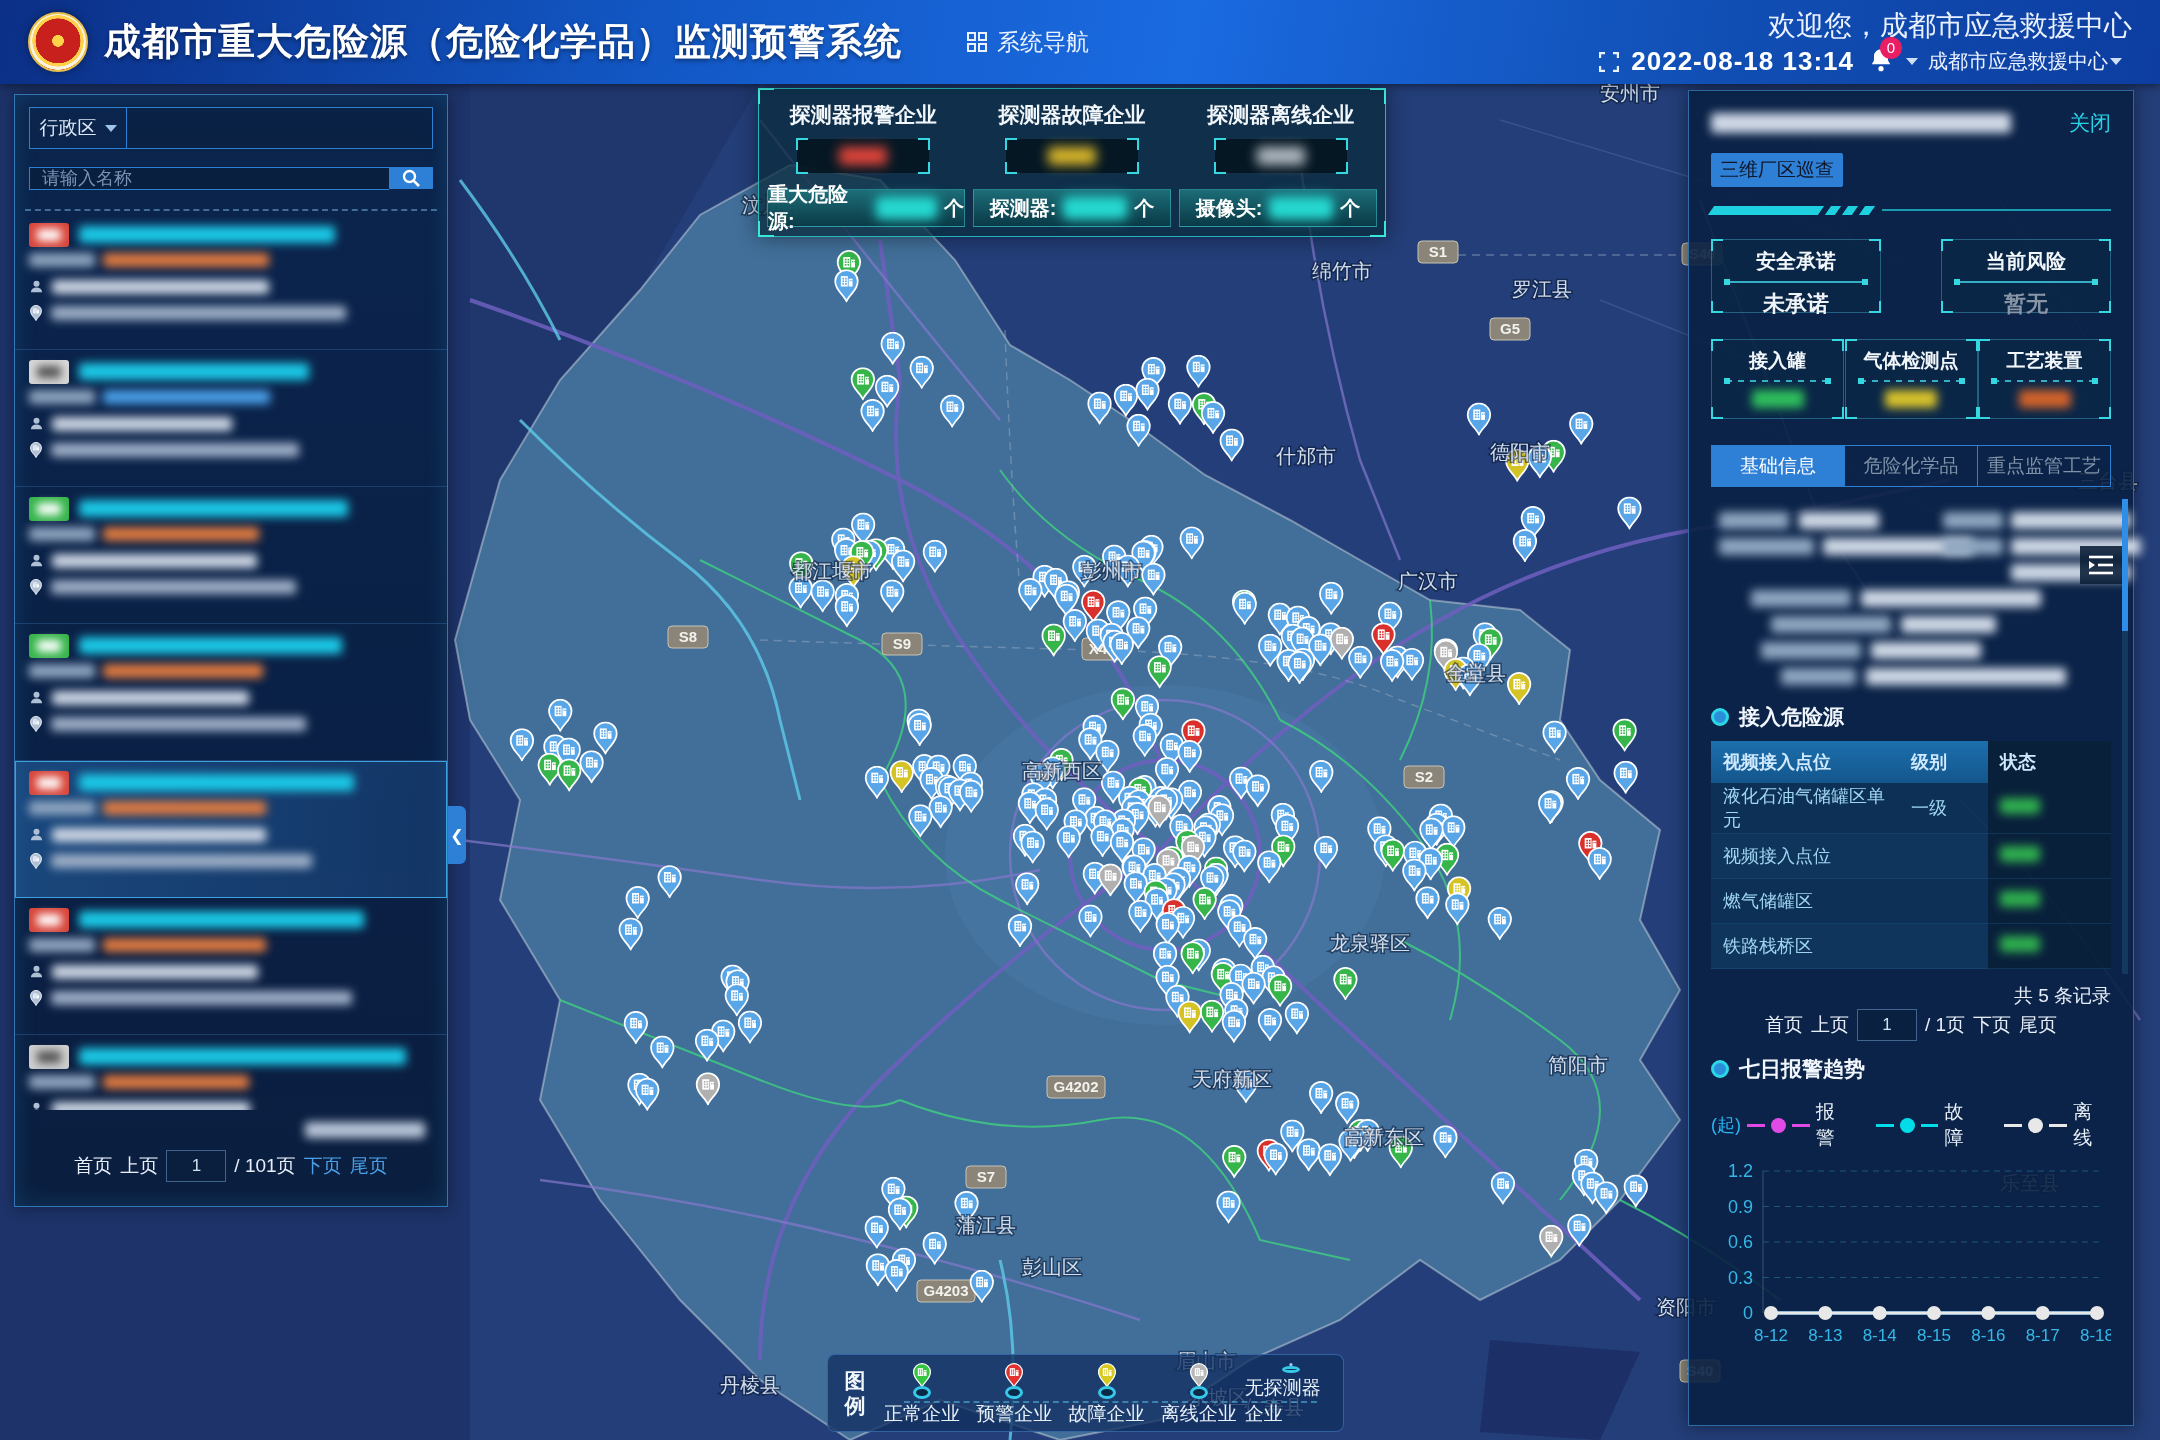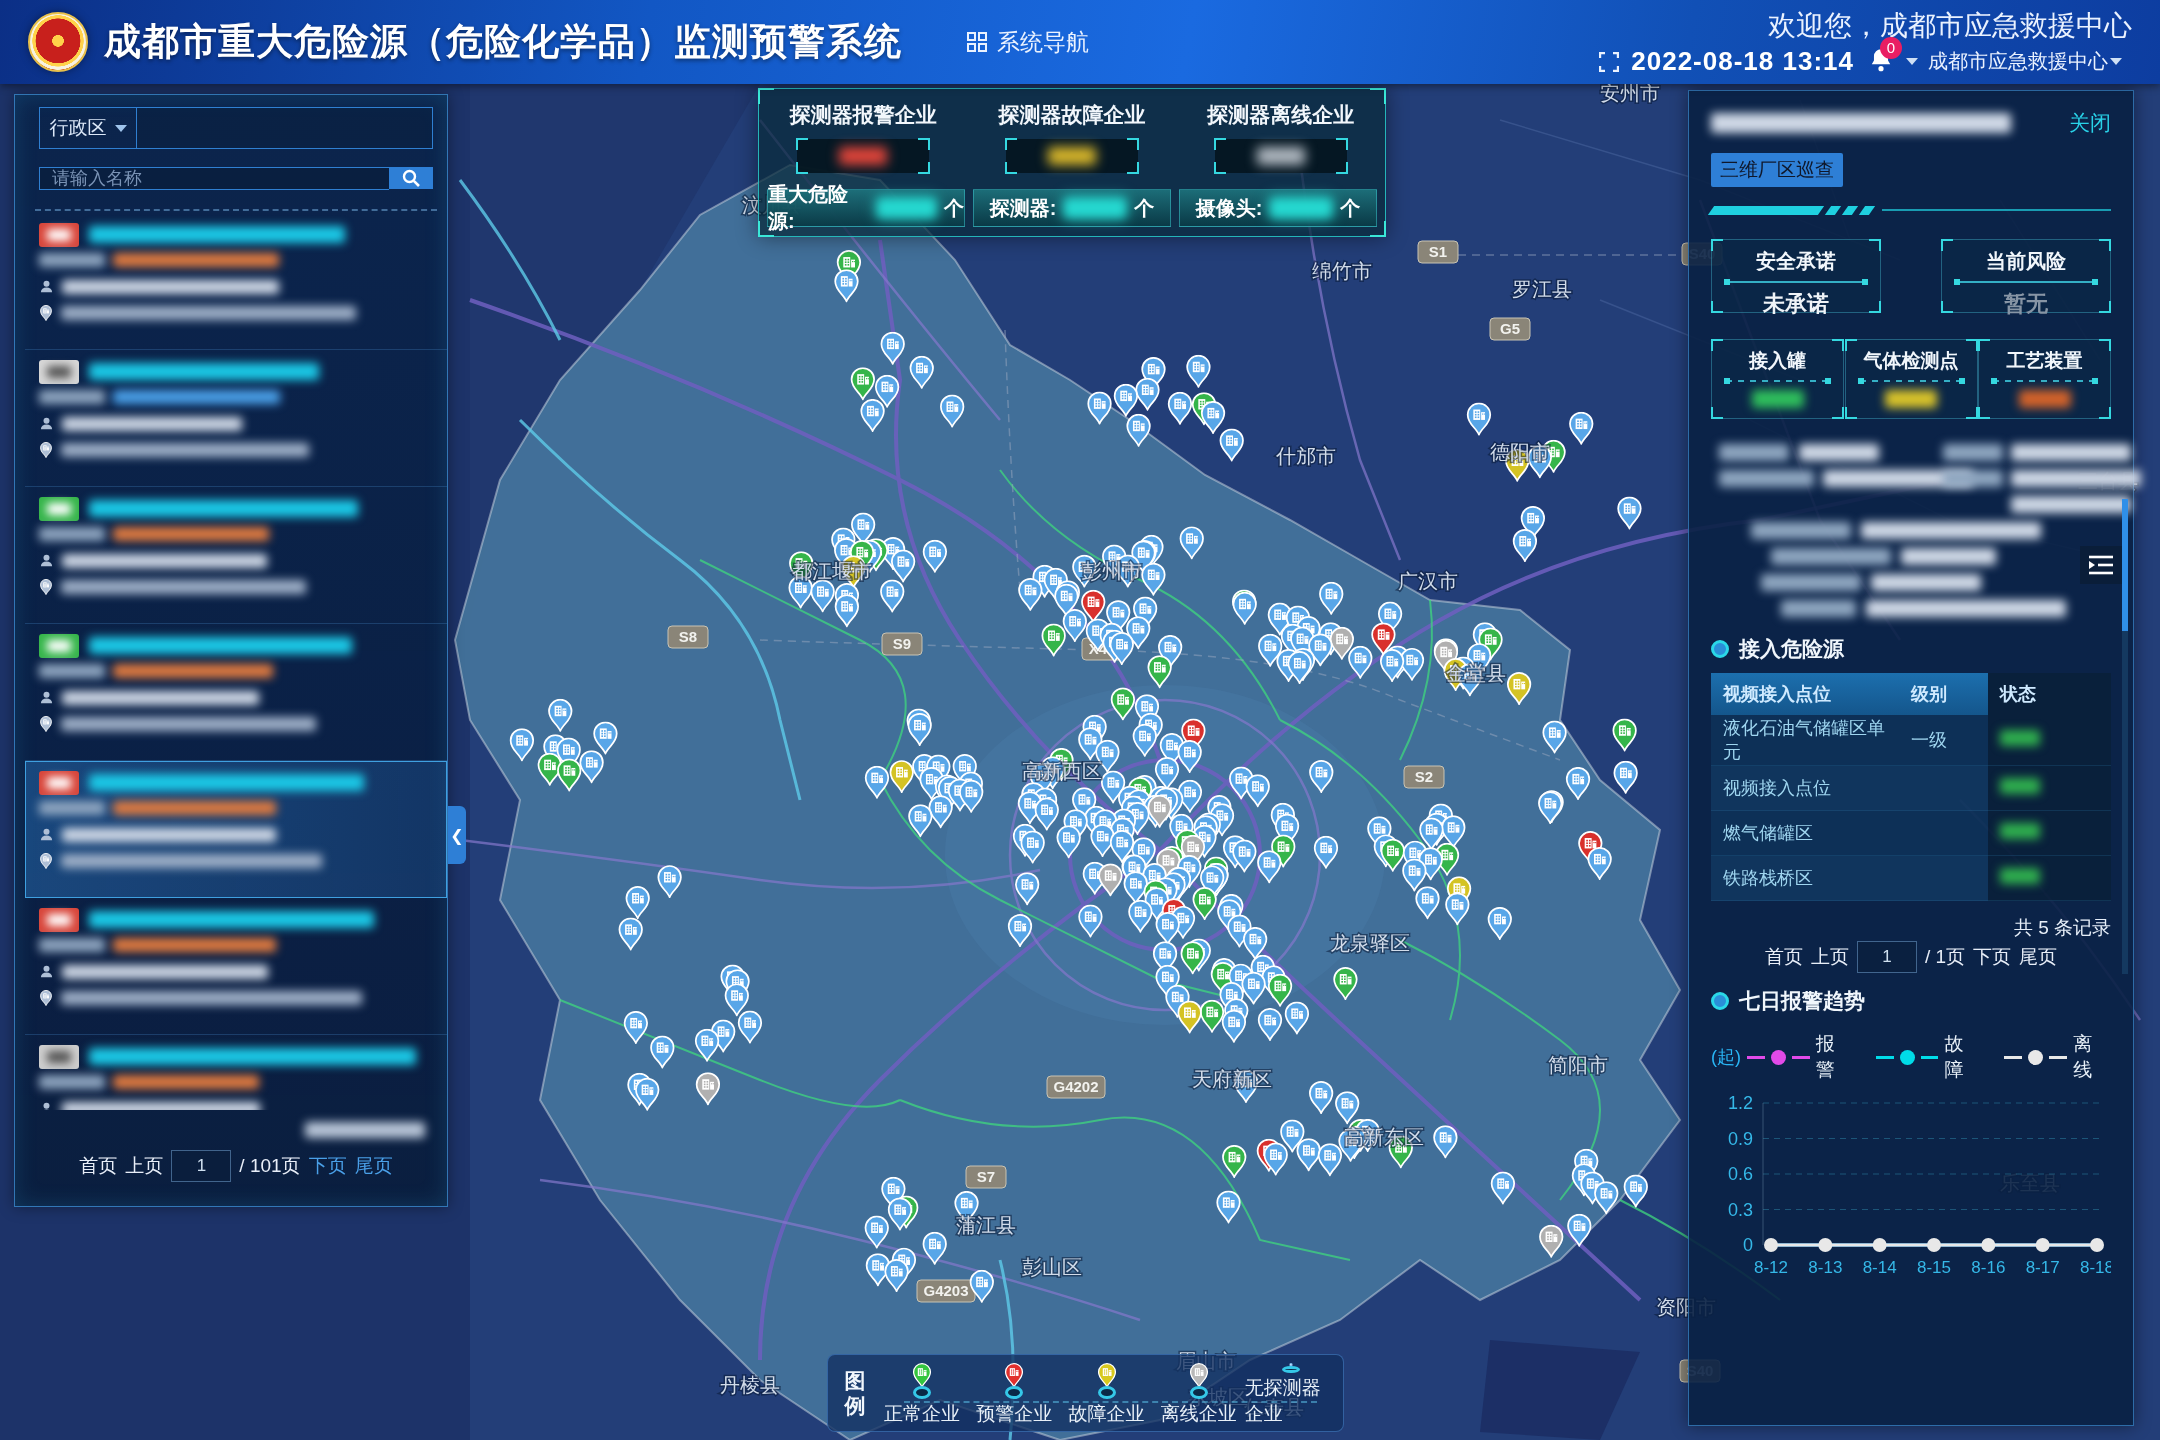--- a/index.html
+++ b/index.html
@@ -72,21 +72,21 @@
   #legend-items{flex:1;position:relative;display:flex;}
   #legend-items::before{content:"";position:absolute;left:28px;right:20px;top:42px;border-top:2px dashed rgba(90,190,230,.55);}
   .legend-item{flex:1;display:flex;flex-direction:column;align-items:center;position:relative;}
   .legend-ring{width:12px;height:12px;border:3px solid #35c8e8;border-radius:50%;background:rgba(10,40,70,.95);margin-top:-2px;}
   .legend-label{margin-top:2px;color:#e8f0f8;font-size:19px;}
 
   
   #sidebar{position:absolute;left:14px;top:94px;width:434px;height:1113px;z-index:12;box-sizing:border-box;
     background:linear-gradient(180deg,rgba(10,35,75,.93),rgba(8,28,60,.91));
     border:1px solid rgba(60,140,210,.8);box-shadow:inset 0 0 22px rgba(40,150,200,.22),0 0 14px rgba(0,0,0,.4);
-    display:flex;flex-direction:column;padding-left:10px;}
+    display:flex;flex-direction:column;}
   #region-row{margin:12px 14px 0;height:40px;border:1px solid #2f7fd1;display:flex;align-items:stretch;}
   #region-cell{width:96px;display:flex;align-items:center;justify-content:center;color:#dce8f8;font-size:19px;
     border-right:1px solid #2f7fd1;cursor:pointer;}
   #region-cell .caret{border-top-color:#9fc4ec;margin:0 0 0 8px;}
   #region-input{flex:1;background:rgba(8,30,60,.45);border:none;outline:none;color:#cfe0f0;font-size:18px;padding:0 10px;}
   #search-row{margin:8px 14px 0;height:42px;display:flex;align-items:center;}
   #search-input{flex:1;background:rgba(8,30,60,.7);border:1px solid #2f7fd1;border-right:none;color:#cfe0f0;
     font-size:18px;padding:0 12px;outline:none;}
   #search-input::placeholder{color:#7a93b5;}
   #search-btn{width:44px;background:#2e7fd6;border:none;display:flex;align-items:center;justify-content:center;cursor:pointer;}
@@ -1039,20 +1039,25 @@
           <i class="c tr"></i>
           <i class="c bl"></i>
           <i class="c br"></i>
     <div class="ds-title">工艺装置</div>
     <div class="sep dotted"></div>
     <div class="ds-value">
             <span class="bb" style="width:52px;height:18px;background:#d2622a;"></span>
           </div>
         </div>
       </div>
+    <div id="dp-tabs">
+        <div class="dp-tab active">基础信息</div>
+        <div class="dp-tab">危险化学品</div>
+        <div class="dp-tab">重点监管工艺</div>
+      </div>
     <div id="dp-info">
         <div class="info-row">
           <span class="bb" style="position: absolute; left: 8px; top: 3px; width: 70px; height: 17px; background: rgb(143, 166, 192);"></span>
           <span class="bb" style="position: absolute; left: 88px; top: 3px; width: 80px; height: 17px; background: rgb(207, 216, 230);"></span>
           <span class="bb" style="position: absolute; left: 232px; top: 3px; width: 60px; height: 17px; background: rgb(143, 166, 192);"></span>
           <span class="bb" style="position: absolute; left: 300px; top: 3px; width: 120px; height: 17px; background: rgb(207, 216, 230);"></span>
         </div>
         <div class="info-row">
           <span class="bb" style="position: absolute; left: 8px; top: 3px; width: 95px; height: 17px; background: rgb(143, 166, 192);"></span>
           <span class="bb" style="position: absolute; left: 112px; top: 3px; width: 150px; height: 17px; background: rgb(207, 216, 230);"></span>

